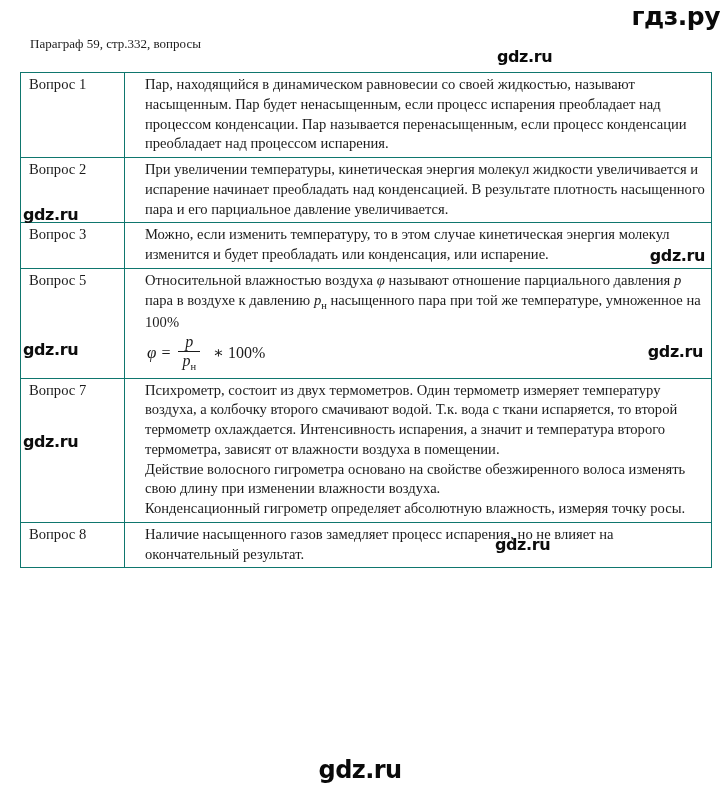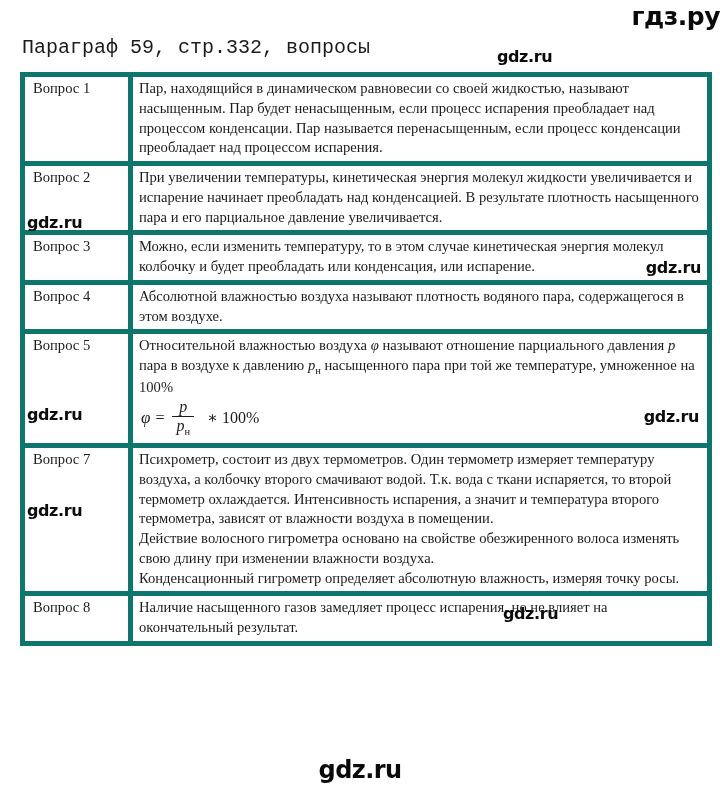--- a/index.html
+++ b/index.html
@@ -28,24 +28,23 @@
     font-weight: bold;
     font-size: 25px;
     letter-spacing: -0.5px;
     color: #0a0a0a;
   }
 
   
   .doc-header {
     position: absolute;
     top: 36px;
-    left: 22px;
-    font-size: 20px;
-    white-space: nowrap;
-    font-family: Liberation Mono, monospace;
+    left: 30px;
+    font-size: 13px;
+    white-space: nowrap;
   }
   .header-mark {
     position: absolute;
     top: 47px;
     left: 497px;
     font-family: "DejaVu Sans", "Liberation Sans", sans-serif;
     font-weight: bold;
     font-size: 16px;
     letter-spacing: -0.4px;
     color: #0a0a0a;
@@ -54,36 +53,36 @@
   
   .qa-table {
     position: absolute;
     top: 72px;
     left: 20px;
     width: 692px;
     border-collapse: collapse;
     table-layout: fixed;
   }
   .qa-table td {
-    border: 5px solid #0f766e;
+    border: 1px solid #0f766e;
     vertical-align: top;
     padding: 2px 5px 3px 6px;
     font-size: 14.6px;
     line-height: 1.355;
   }
   .qa-table td.qcell {
     width: 90px;
     white-space: nowrap;
     text-align: left;
     padding-left: 8px;
     position: relative;
   }
   .qa-table td.acell {
     position: relative;
-    padding-left: 6px;
+    padding-left: 20px;
   }
   .qtext { display: block; }
   .atext { display: block; }
 
   
   .wm {
     font-family: "DejaVu Sans", "Liberation Sans", sans-serif;
     font-weight: bold;
     font-size: 16px;
     letter-spacing: -0.4px;
@@ -181,33 +180,25 @@
       <td class="acell">
         <span class="atext">При увеличении температуры, кинетическая энергия молекул жидкости увеличивается и испарение начинает преобладать над конденсацией. В результате плотность насыщенного пара и его парциальное давление увеличивается.</span>
       </td>
     </tr>
 
     <tr>
       <td class="qcell">
         <span class="qtext">Вопрос 3</span>
       </td>
       <td class="acell">
-        <span class="atext">Можно, если изменить температуру, то в этом случае кинетическая энергия молекул колбочку и будет преобладать или конденсация, или испарение.</span>
+        <span class="atext">Можно, если изменить температуру, то в этом случае кинетическая энергия молекул изменится и будет преобладать или конденсация, или испарение.</span>
         <span class="wm wm-a3">gdz.ru</span>
       </td>
     </tr>
 
-    <tr>
-      <td class="qcell">
-        <span class="qtext">Вопрос 4</span>
-      </td>
-      <td class="acell">
-        <span class="atext">Абсолютной влажностью воздуха называют плотность водяного пара, содержащегося в этом воздухе.</span>
-      </td>
-    </tr>
 
     <tr>
       <td class="qcell">
         <span class="qtext">Вопрос 5</span>
         <span class="wm wm-q5">gdz.ru</span>
       </td>
       <td class="acell">
         <span class="atext"><span>Относительной влажностью воздуха </span><span class="ital">φ</span><span> называют отношение парциального давления </span><span class="ital">p</span><span> пара в воздухе к давлению </span><span class="ital">p</span><span class="sub">н</span><span> насыщенного пара при той же температуре, умноженное на 100%</span></span>
         <span class="formula"><span class="phi">φ</span><span class="eq">=</span><span class="frac"><span class="num">p</span><span class="den"><span>p</span><sub>н</sub></span></span><span class="mulpart">∗ 100%</span></span>
         <span class="wm wm-a5">gdz.ru</span>

